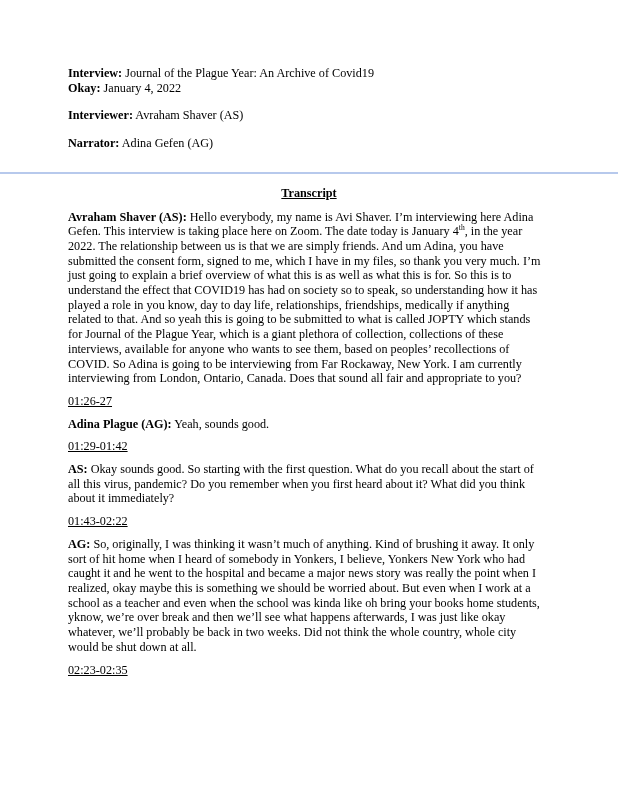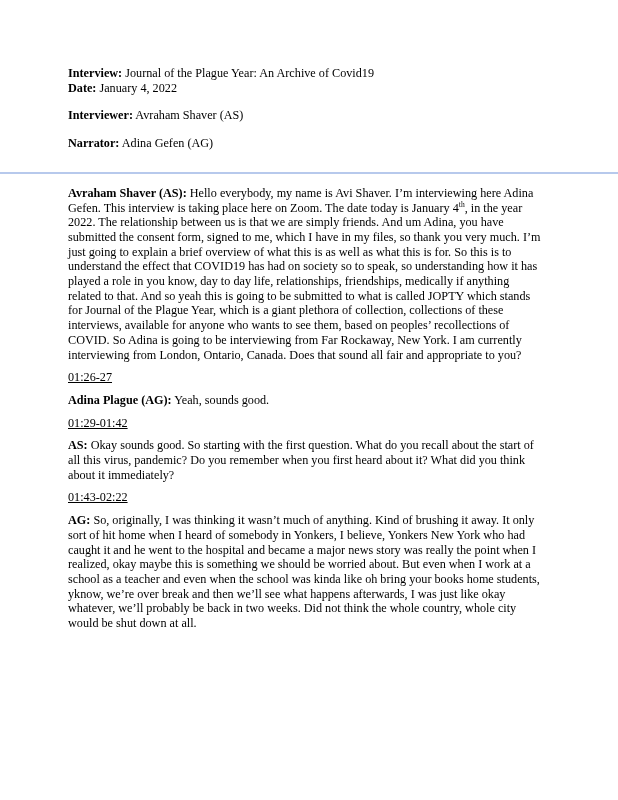--- a/index.html
+++ b/index.html
@@ -33,39 +33,41 @@
 </head>
 <body>
 
 <div class="page">
 
   <div class="doc-header">
     <p class="hline">
       <strong>Interview:</strong>
       <span>Journal of the Plague Year: An Archive of Covid19</span>
       <br>
-      <strong>Date:</strong>
+      <strong>Okay:</strong>
       <span>January 4, 2022</span>
     </p>
     <p class="hline">
       <strong>Interviewer:</strong>
       <span>Avraham Shaver (AS)</span>
     </p>
     <p class="hline">
       <strong>Narrator:</strong>
       <span>Adina Gefen (AG)</span>
     </p>
   </div>
 
   <div class="rule"></div>
 
+  <p class="title">Transcript</p>
 
   <div id="entries">
       <p class="para"><strong>Avraham Shaver (AS):</strong> <span>Hello everybody, my name is Avi Shaver. I’m interviewing here Adina Gefen. This interview is taking place here on Zoom. The date today is January 4</span><sup>th</sup><span>, in the year 2022. The relationship between us is that we are simply friends. And um Adina, you have submitted the consent form, signed to me, which I have in my files, so thank you very much. I’m just going to explain a brief overview of what this is as well as what this is for. So this is to understand the effect that COVID19 has had on society so to speak, so understanding how it has played a role in you know, day to day life, relationships, friendships, medically if anything related to that. And so yeah this is going to be submitted to what is called JOPTY which stands for Journal of the Plague Year, which is a giant plethora of collection, collections of these interviews, available for anyone who wants to see them, based on peoples’ recollections of COVID. So Adina is going to be interviewing from Far Rockaway, New York. I am currently interviewing from London, Ontario, Canada. Does that sound all fair and appropriate to you?</span></p>
       <p class="timestamp"><span class="u">01:26-27</span></p>
       <p class="para"><strong>Adina Plague (AG):</strong> <span>Yeah, sounds good.</span></p>
       <p class="timestamp"><span class="u">01:29-01:42</span></p>
       <p class="para"><strong>AS:</strong> <span>Okay sounds good. So starting with the first question. What do you recall about the start of all this virus, pandemic? Do you remember when you first heard about it? What did you think about it immediately?</span></p>
       <p class="timestamp"><span class="u">01:43-02:22</span></p>
       <p class="para"><strong>AG:</strong> <span>So, originally, I was thinking it wasn’t much of anything. Kind of brushing it away. It only sort of hit home when I heard of somebody in Yonkers, I believe, Yonkers New York who had caught it and he went to the hospital and became a major news story was really the point when I realized, okay maybe this is something we should be worried about. But even when I work at a school as a teacher and even when the school was kinda like oh bring your books home students, yknow, we’re over break and then we’ll see what happens afterwards, I was just like okay whatever, we’ll probably be back in two weeks. Did not think the whole country, whole city would be shut down at all.</span></p>
+      <p class="timestamp"><span class="u">02:23-02:35</span></p>
     </div>
 
 </div>
 
 </body></html>

